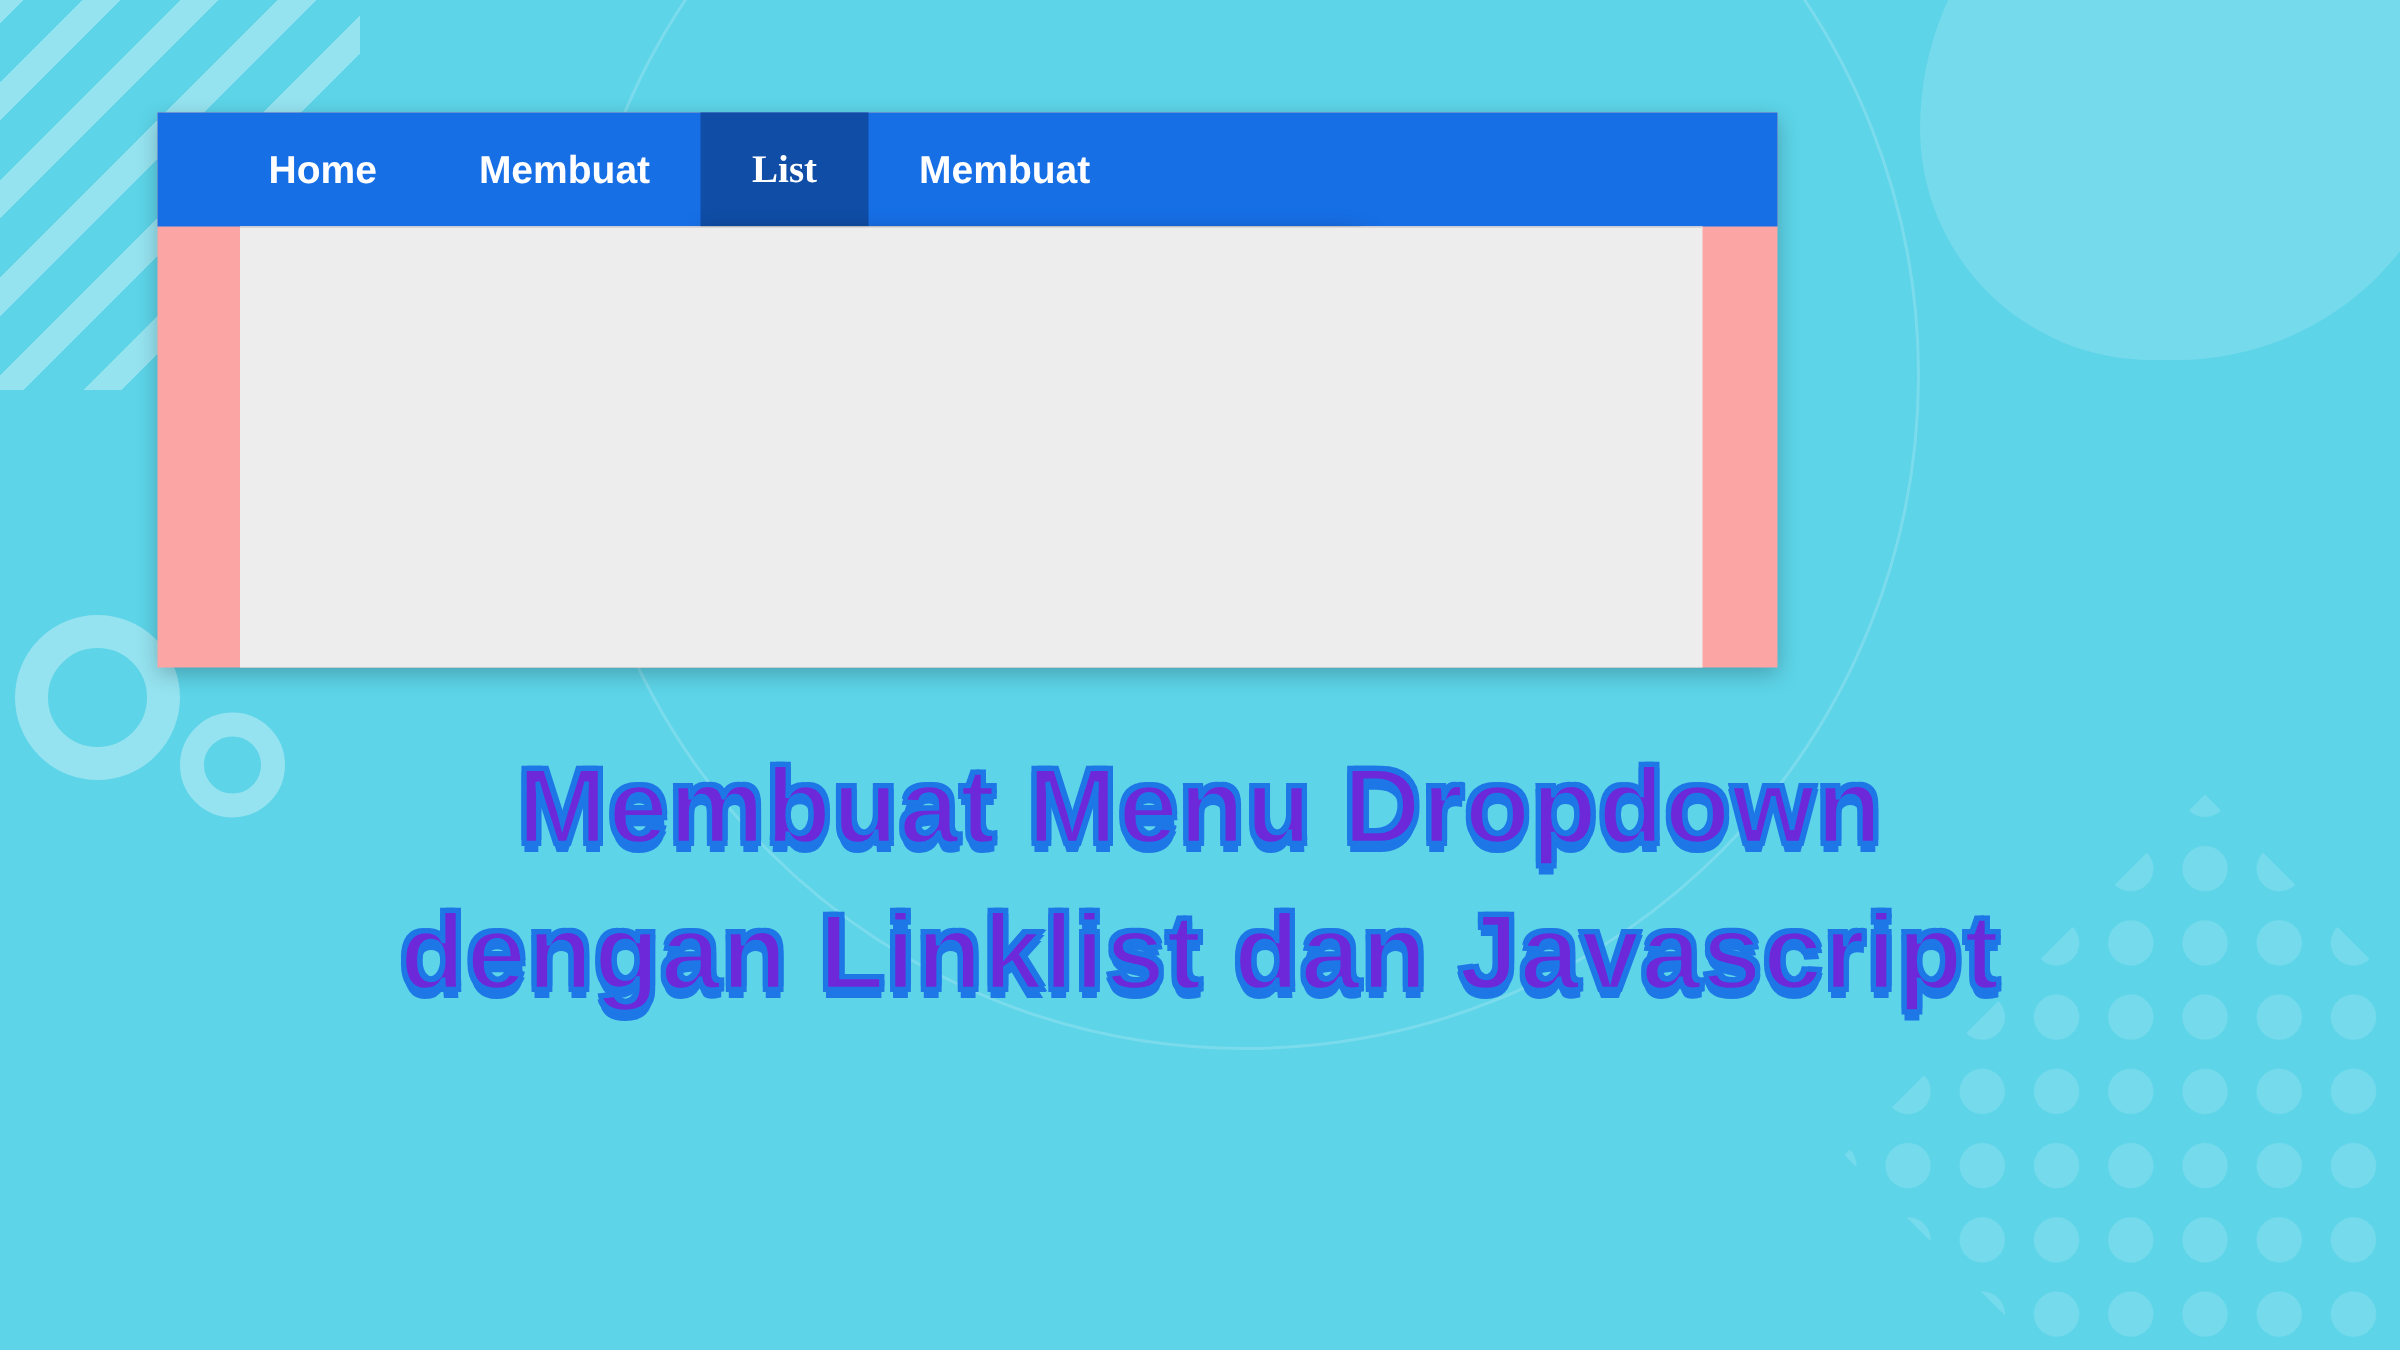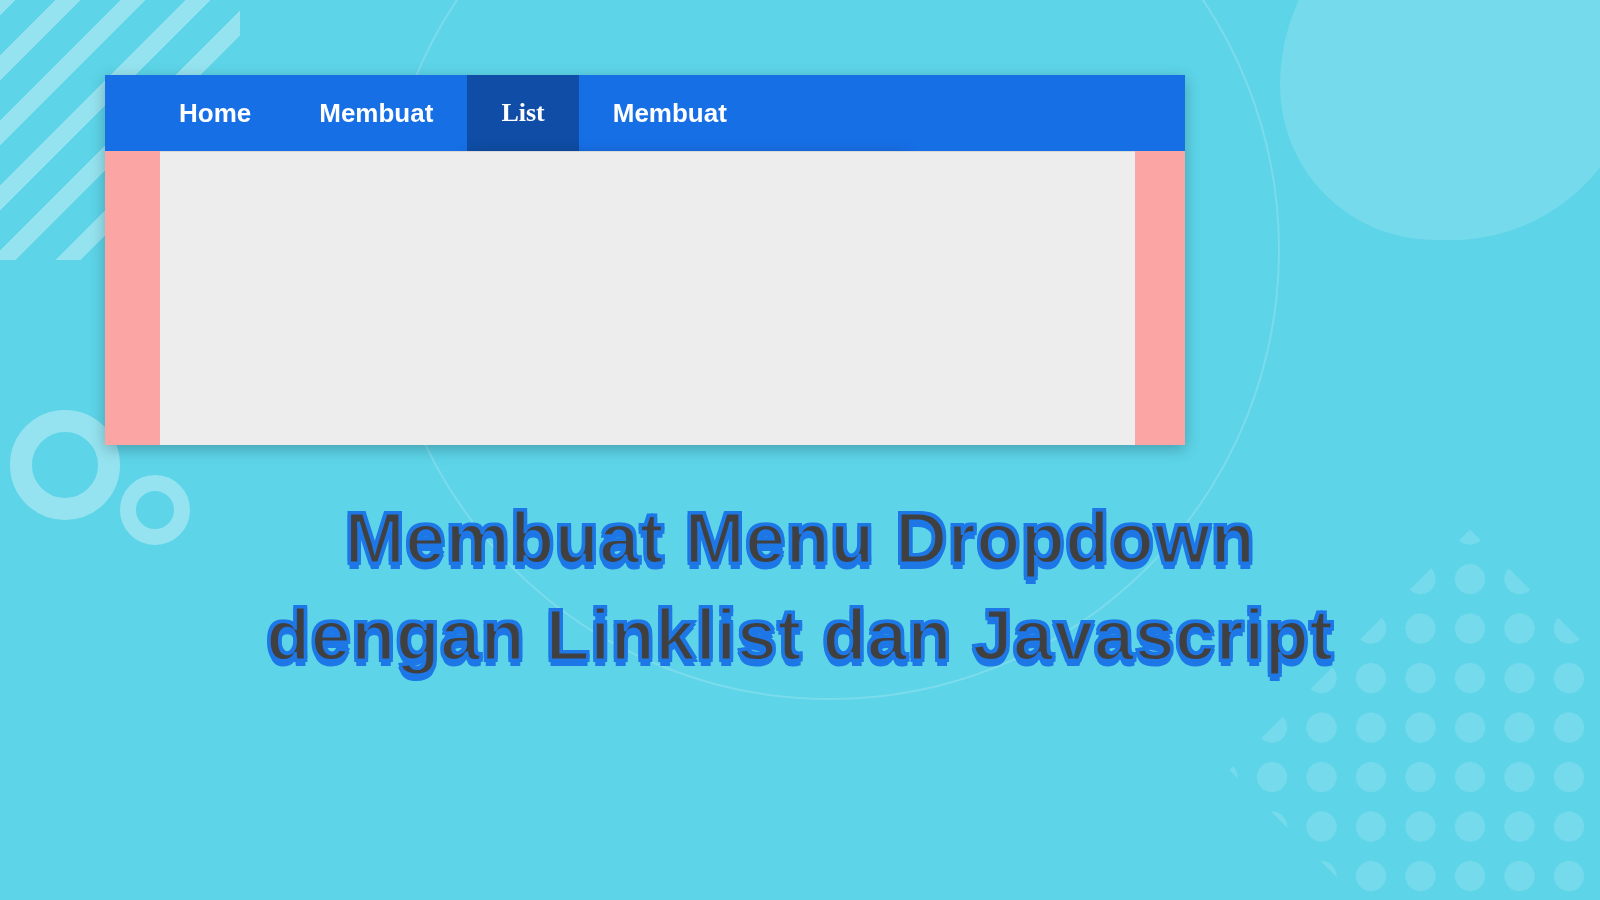--- a/index.html
+++ b/index.html
@@ -108,21 +108,21 @@
 
   
   .hero-title {
     position: absolute;
     top: 490px;
     left: 0; right: 0;
     text-align: center;
     font-weight: 900;
     font-size: 72px;
     line-height: 1.35;
-    color: #404040;
+    color: #6d28d9;
     -webkit-text-stroke: 3px #1e77e6;
     text-shadow:
       -2px -2px 0 #1e77e6, 2px -2px 0 #1e77e6,
       -2px  2px 0 #1e77e6, 2px  2px 0 #1e77e6,
       0 6px 0 #1e77e6;
     letter-spacing: 0.5px;
     padding: 0 40px;
   }
 </style>
 </head>

